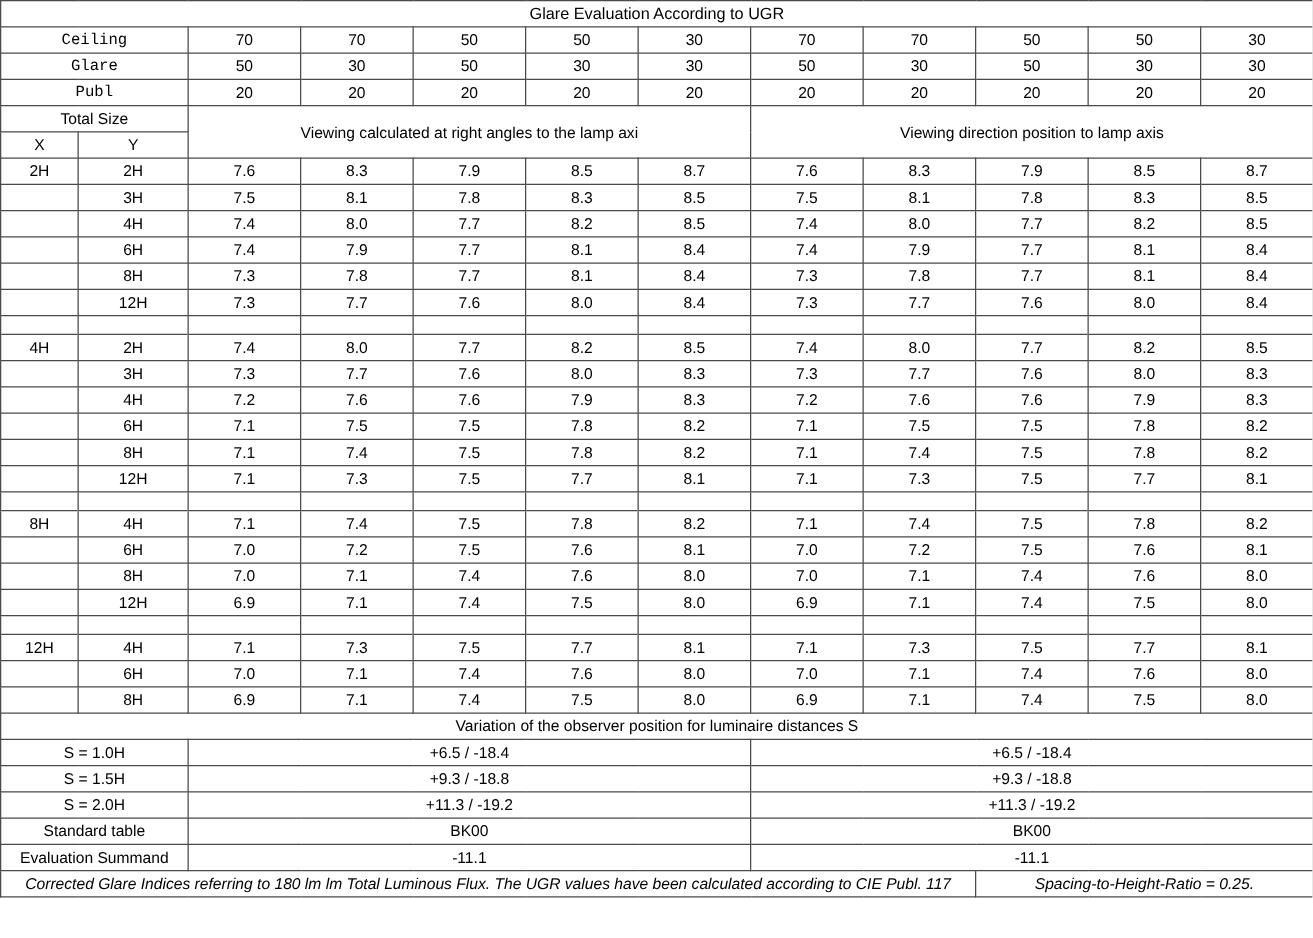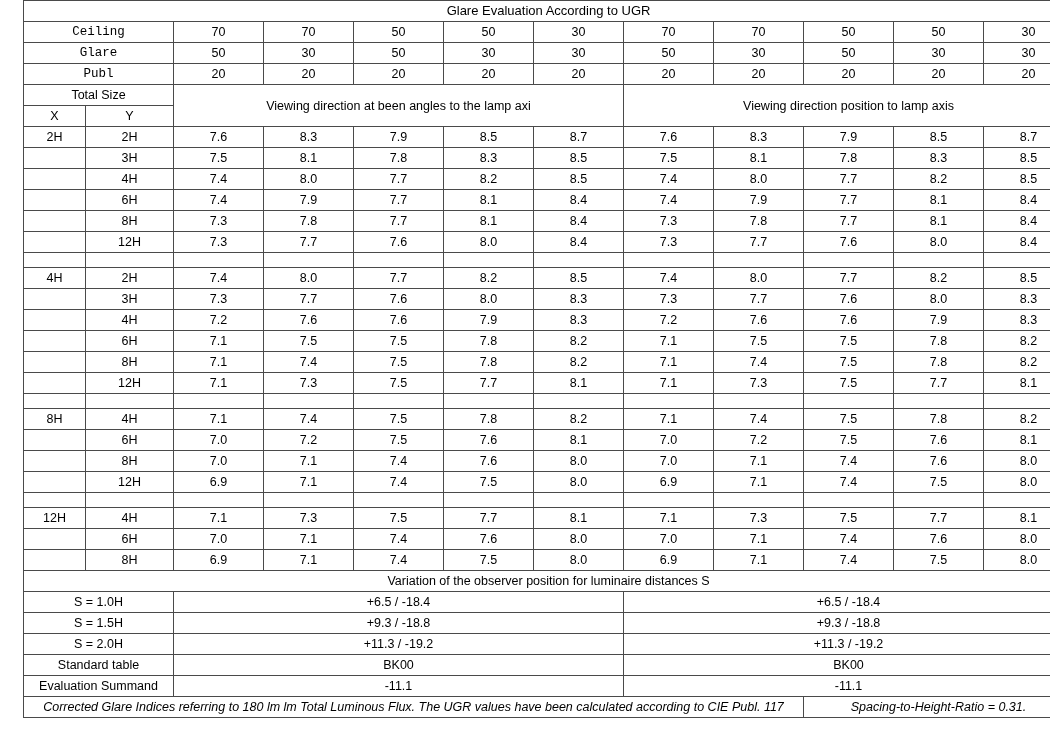--- a/index.html
+++ b/index.html
@@ -11,21 +11,20 @@
     font-family: "Liberation Sans", sans-serif;
     color: #000000;
   }
   #page {
     width: 1050px;
     height: 750px;
     position: relative;
     box-sizing: border-box;
     background: #ffffff;
     overflow: hidden;
-    padding-left: 23px;
   }
   .ugr-table {
     width: 1050px;
     border-collapse: collapse;
     table-layout: fixed;
     font-size: 12.5px;
   }
   .ugr-table td, .ugr-table th {
     border: 1px solid #4a4a4a;
     padding: 0;
@@ -160,21 +159,21 @@
       <td>20</td>
       <td>20</td>
       <td>20</td>
       <td>20</td>
       <td>20</td>
       <td>20</td>
     </tr>
 
     <tr>
       <td colspan="2" class="nb-bot">Total Size</td>
-      <td colspan="5" rowspan="2" class="grouphdr">Viewing direction at been angles to the lamp axi</td>
+      <td colspan="5" rowspan="2" class="grouphdr">Viewing calculated at right angles to the lamp axi</td>
       <td colspan="5" rowspan="2" class="grouphdr">Viewing direction position to lamp axis</td>
     </tr>
     <tr>
       <td class="xy-head nb-top nb-right">X</td>
       <td class="xy-head nb-top nb-left">Y</td>
     </tr>
 
     <tr>
       <td class="xcol nb-bot nb-right">2H</td>
       <td class="ycol nb-bot nb-left">2H</td>
@@ -517,17 +516,17 @@
     </tr>
 
     <tr>
       <td colspan="2" class="nb-top">Evaluation Summand</td>
       <td colspan="5" class="nb-top">-11.1</td>
       <td colspan="5" class="nb-top">-11.1</td>
     </tr>
 
     <tr>
       <td colspan="9" class="foot footwrap">Corrected Glare Indices referring to 180 lm lm Total Luminous Flux. The UGR values have been calculated according to CIE Publ. 117</td>
-      <td colspan="3" class="foot footwrap">Spacing-to-Height-Ratio = 0.31.</td>
+      <td colspan="3" class="foot footwrap">Spacing-to-Height-Ratio = 0.25.</td>
     </tr>
   </tbody>
     </table>
 </div>
 
 </body></html>

